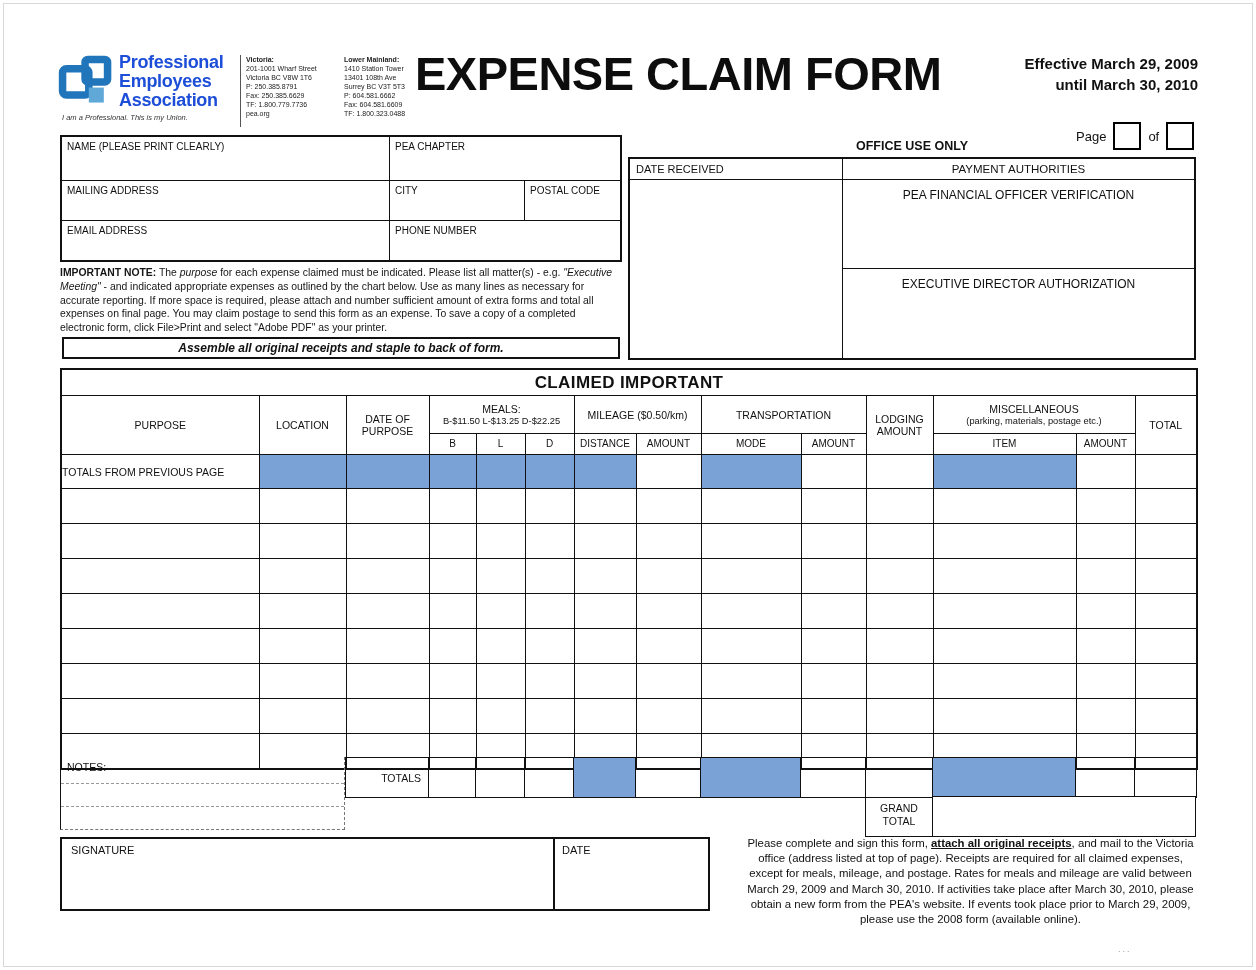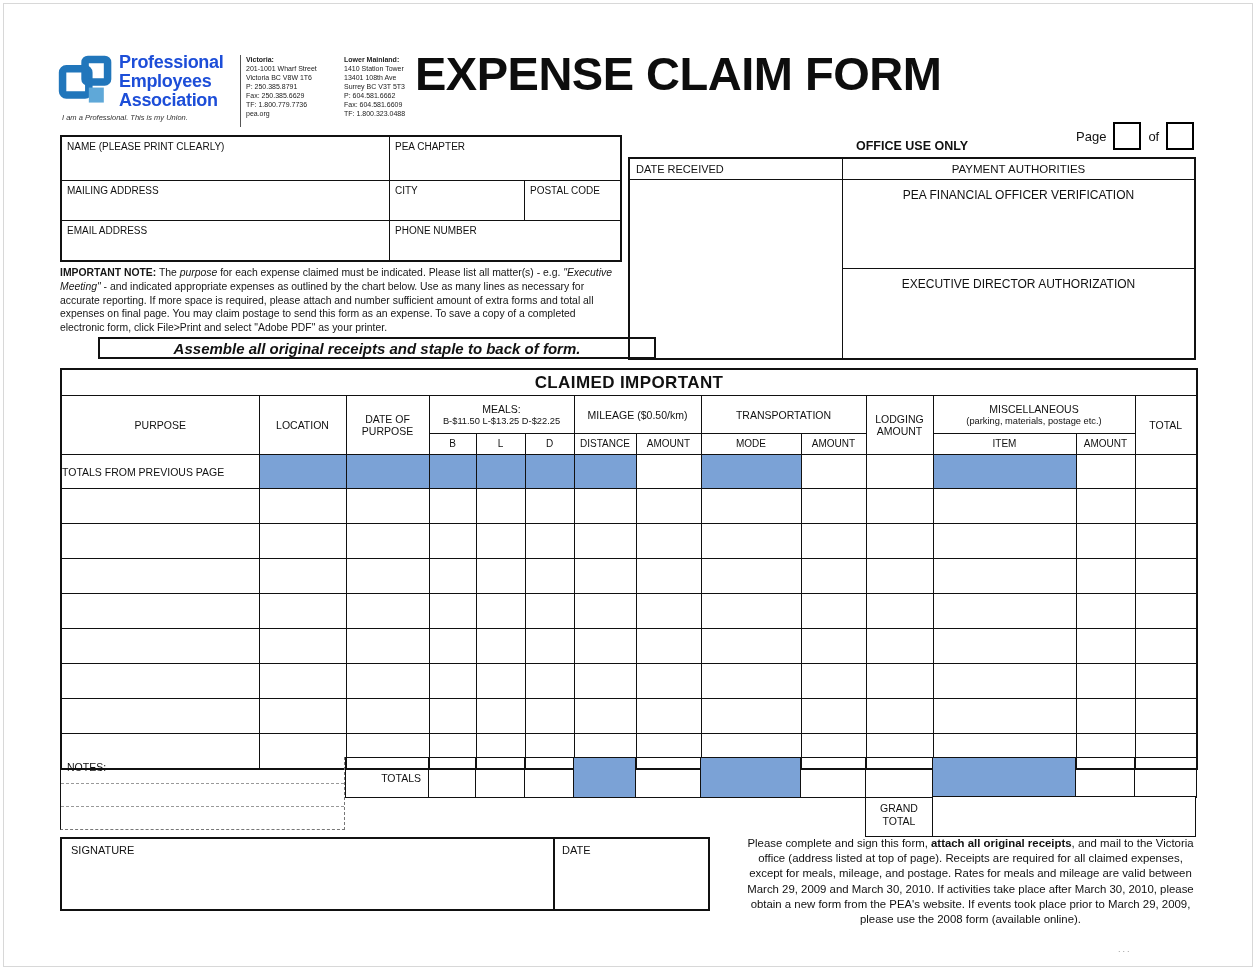--- a/index.html
+++ b/index.html
@@ -43,21 +43,21 @@
   .ou-left-body { flex:1; }
   .ou-sec { text-align:center; font-size:12px; padding-top:8px; box-sizing:border-box; }
   .ou-sec1 { height:89px; border-bottom:1px solid #111; }
   .ou-sec2 { flex:1; }
 
   
   .note { left:60px; top:266px; width:562px; font-size:10.4px; line-height:13.8px; color:#151515; }
   .note .bold { font-weight:bold; }
   .note .ital { font-style:italic; }
   .assemble { left:62px; top:337px; width:558px; height:22px; border:2px solid #111; box-sizing:border-box;
-              text-align:center; font-weight:bold; font-style:italic; font-size:15px; line-height:19px;margin-left:36px; }
+              text-align:center; font-weight:bold; font-style:italic; font-size:12px; line-height:19px; }
 
   
   table.xt { position:absolute; left:60px; top:368px; width:1136px; border-collapse:collapse; table-layout:fixed; border:2px solid #111; background:#fff; }
   .xt th, .xt td { border:1px solid #111; font-weight:normal; text-align:center; vertical-align:middle;
                    padding:0; overflow:hidden; font-size:10.5px; line-height:12px; }
   .xt .title-row td { height:25px; font-weight:bold; font-size:17px; letter-spacing:0.4px; }
   .xt tr.gh th { height:37px; }
   .xt tr.sh th { height:20px; font-size:10px; }
   .xt .sub { font-size:9.3px; }
   .xt .xs { font-size:8.4px; }
@@ -81,21 +81,21 @@
   
   .gt-label { left:865px; top:796px; width:67px; height:41px; box-sizing:border-box;
               border-left:1px solid #111; border-bottom:1px solid #111;
               font-size:10.5px; line-height:13px; text-align:center; padding-top:6px; }
   .gt-value { left:932px; top:796px; width:264px; height:41px; box-sizing:border-box; border:1px solid #111; background:#fff; }
 
   
   .sig { left:60px; top:837px; width:495px; height:74px; border:2px solid #111; box-sizing:border-box; font-size:11px; padding:5px 9px; }
   .dt  { left:555px; top:837px; width:155px; height:74px; border:2px solid #111; border-left:none; box-sizing:border-box; font-size:11px; padding:5px 7px; }
   .footer { left:741px; top:836px; width:459px; font-size:11.4px; line-height:15.2px; text-align:center; }
-  .footer .bold { font-weight:bold; }
+  .footer .bold { font-weight:bold;text-decoration:underline; }
   .dots { left:1118px; top:944px; font-size:9px; color:#999; letter-spacing:2px; }
 </style>
 </head>
 <body>
 
 <div class="page">
   <div class="frame"></div>
 
   <div class="abs logo">
     <svg viewBox="0 0 64 64" width="60" height="62" aria-hidden="true">
@@ -127,20 +127,24 @@
     <div class="addr-label">Lower Mainland:</div>
     <div>1410 Station Tower</div>
     <div>13401 108th Ave</div>
     <div>Surrey BC V3T 5T3</div>
     <div>P: 604.581.6662</div>
     <div>Fax: 604.581.6609</div>
     <div>TF: 1.800.323.0488</div>
   </div>
 
   <div class="abs form-title">EXPENSE CLAIM FORM</div>
+  <div class="abs effective">
+    <div>Effective March 29, 2009</div>
+    <div>until March 30, 2010</div>
+  </div>
   <div class="abs page-of">
     <span>Page</span>
     <span class="page-box"></span>
     <span>of</span>
     <span class="page-box"></span>
   </div>
 
   <div class="abs pi">
     <div class="pi-row r1">
       <div class="pi-cell w330"><span>NAME (PLEASE PRINT CLEARLY)</span></div>

